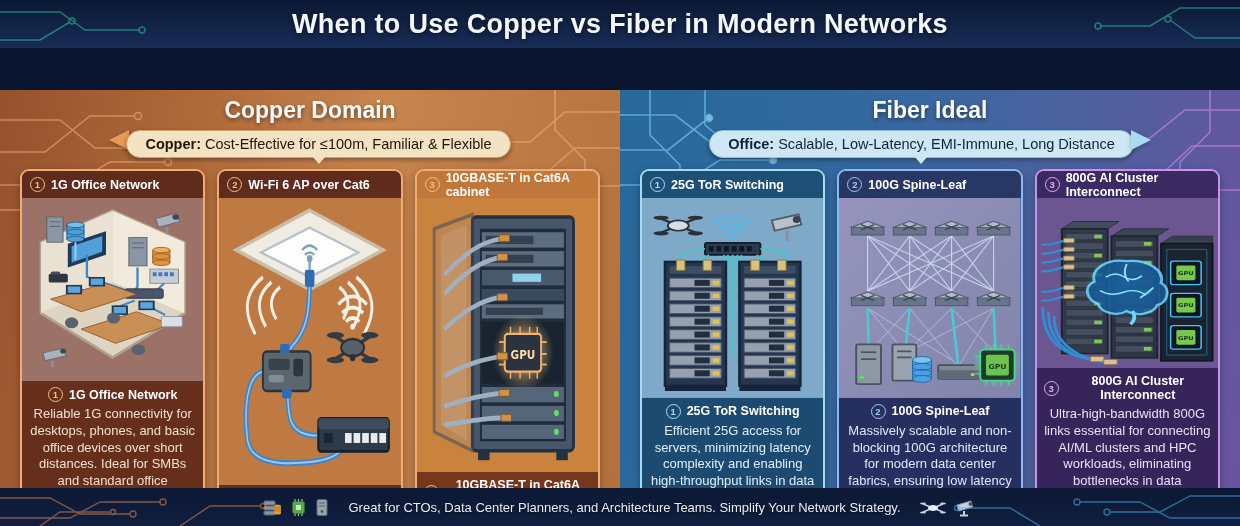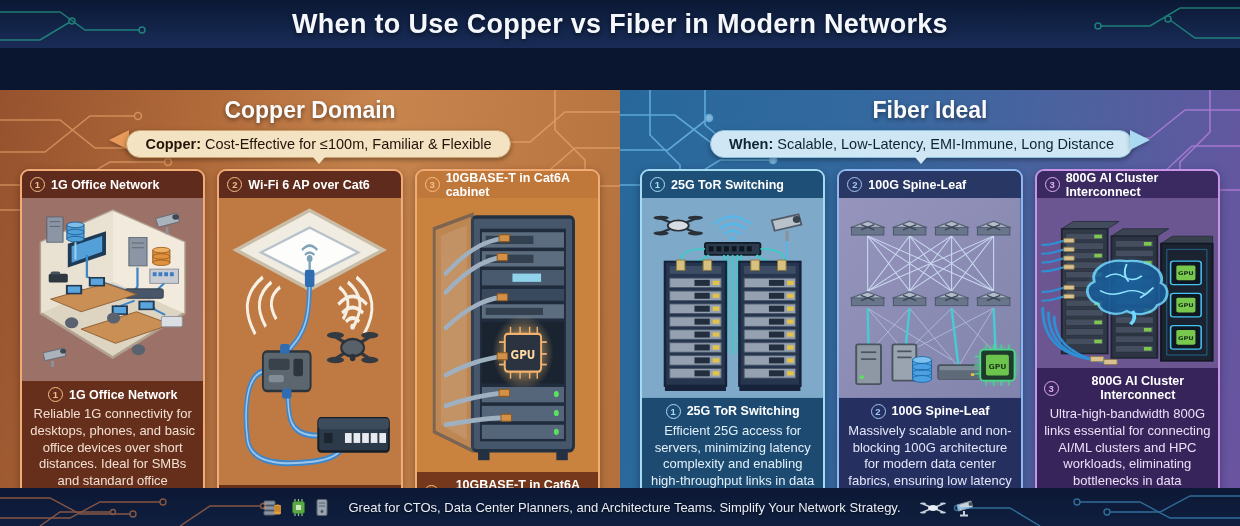--- a/index.html
+++ b/index.html
@@ -424,21 +424,21 @@
             <circle cx="482" cy="48" r="3.5" fill="#eec2ff"></circle>
           <polyline points="620,56 572,56 544,82"></polyline>
             <circle cx="541" cy="84" r="3"></circle>
           <polyline points="620,100 575,100 545,122 500,122"></polyline>
             <circle cx="497" cy="122" r="3.5" fill="#eec2ff"></circle>
           <polyline points="590,0 590,42 560,72 560,115"></polyline>
         </g>
       </svg>
       <h2 class="domain-title">Fiber Ideal</h2>
       <div class="banner-row">
-        <div class="pill fiber-pill"><b>When:</b><span> Scalable, Low-Latency, EMI-Immune, Long Distance</span></div>
+        <div class="pill fiber-pill"><b>Office:</b><span> Scalable, Low-Latency, EMI-Immune, Long Distance</span></div>
         <span class="arrow-right"></span>
       </div>
 
       <div class="cards">
 
         <article class="card f1">
           <div class="card-header">
             <span class="num-circle">1</span>
             <span>25G ToR Switching</span>
           </div>

